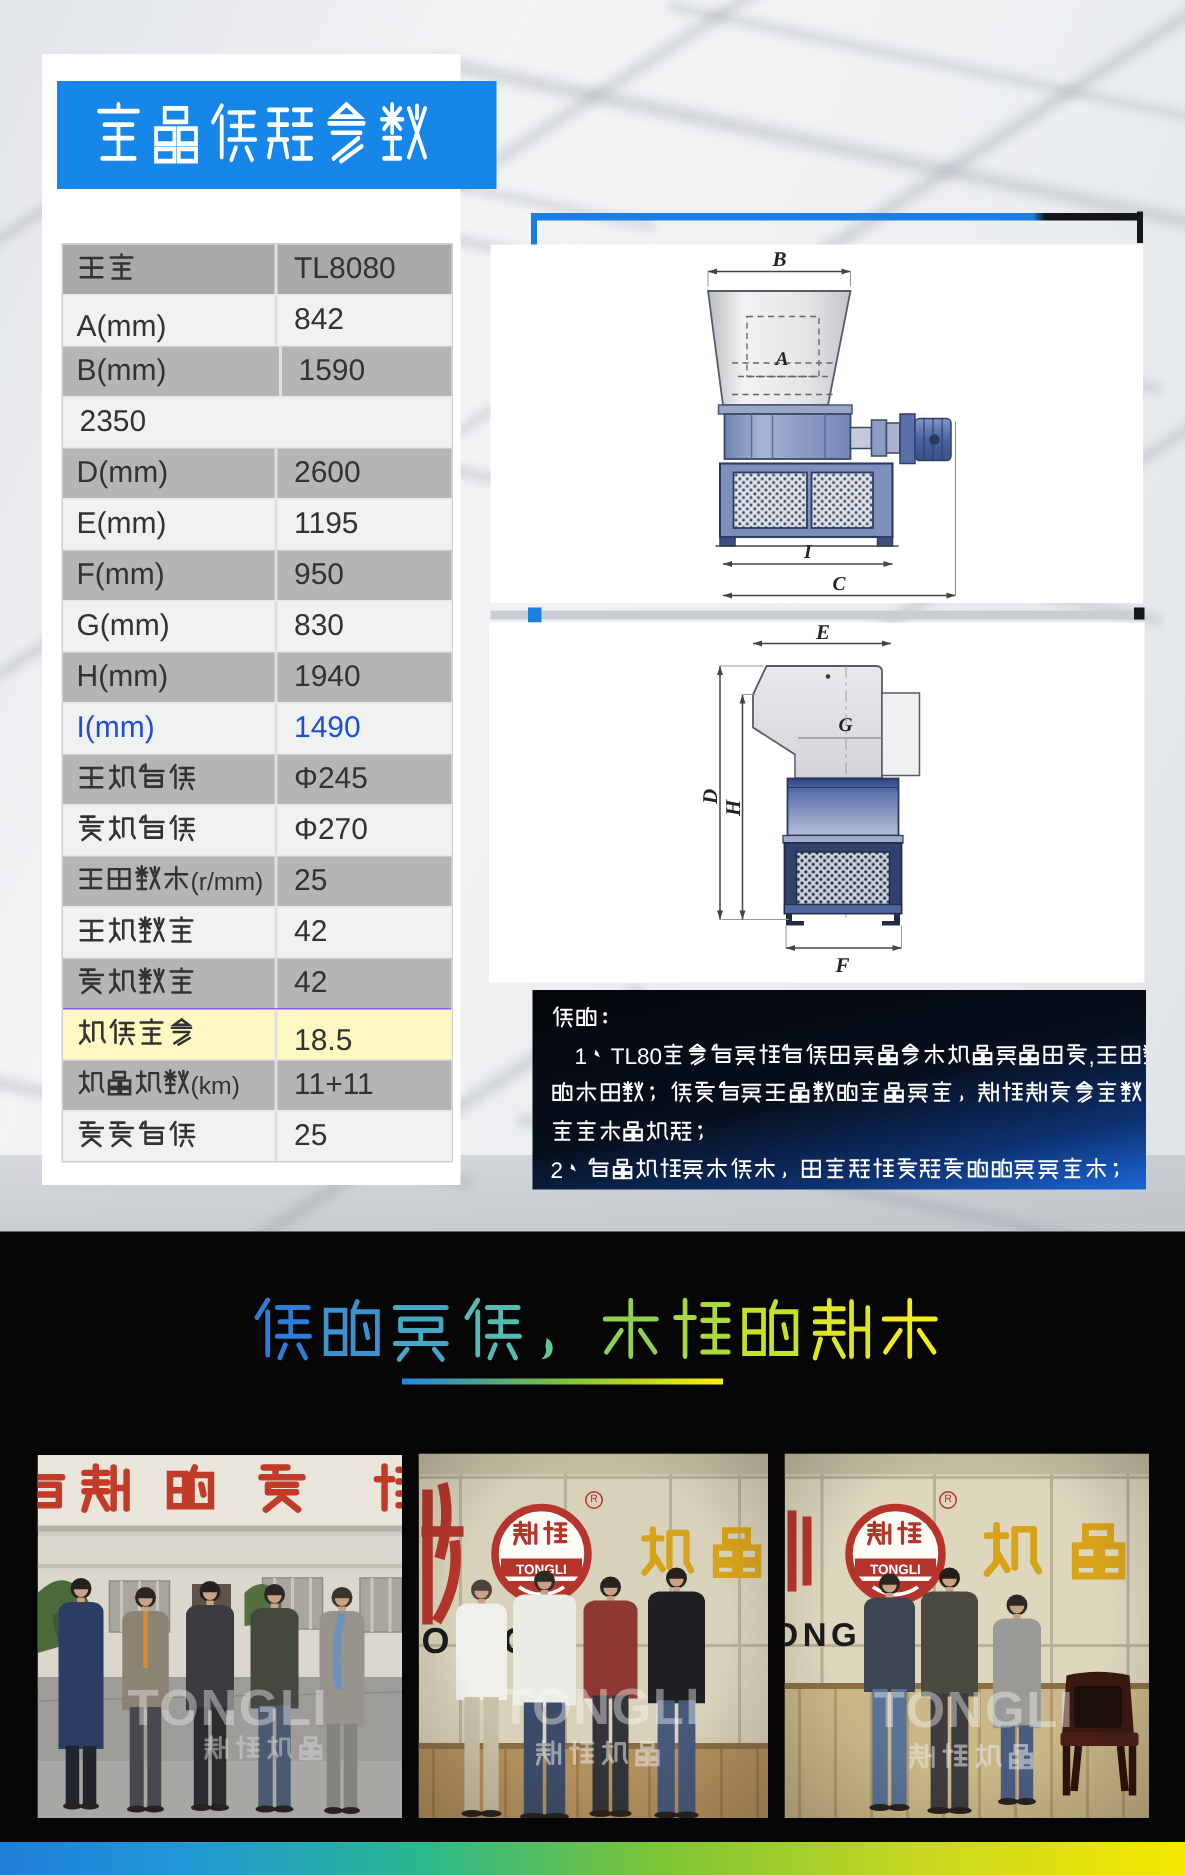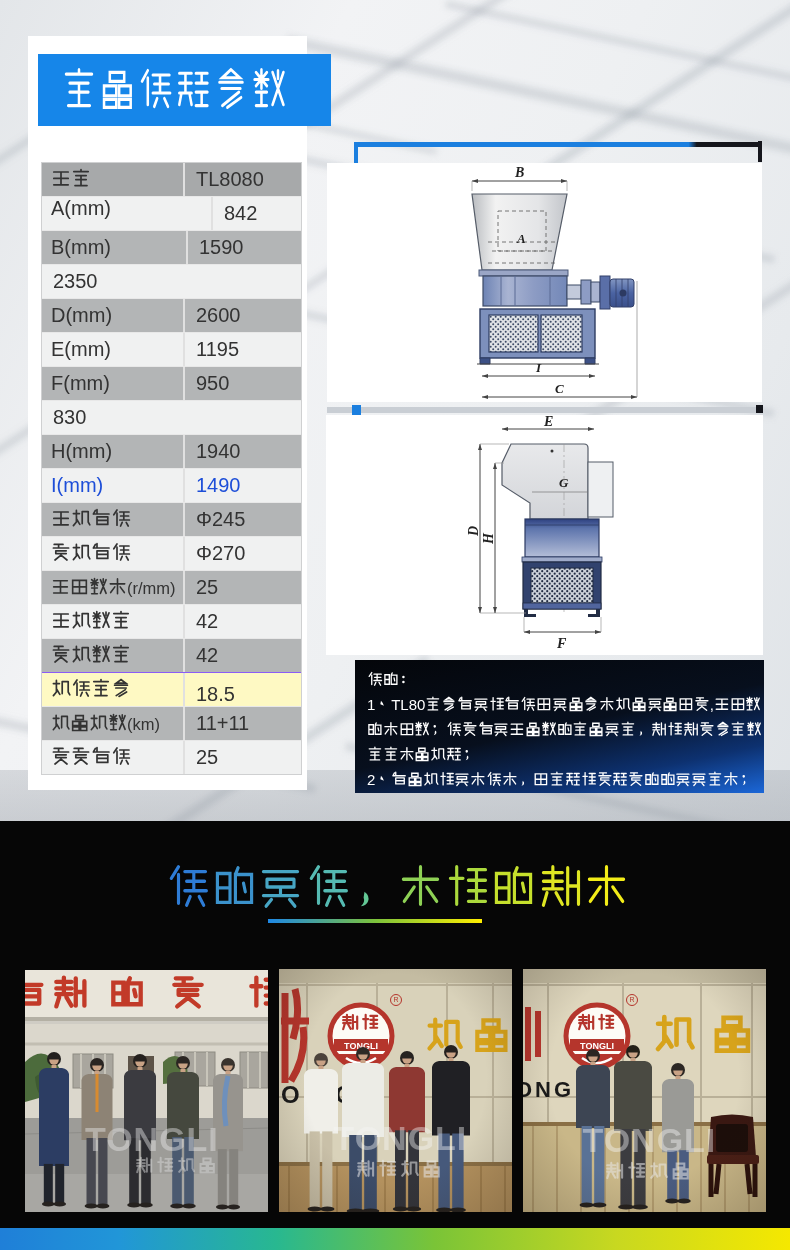--- a/index.html
+++ b/index.html
@@ -109,21 +109,21 @@
         <span style="white-space:nowrap;letter-spacing:0;"><svg width="20" height="20" viewBox="0 0 100 100" style="display:inline-block;vertical-align:-0.11em">
             <use href="#t1" style="color:#333333;stroke-width:8.5"></use>
           </svg><svg width="20" height="20" viewBox="0 0 100 100" style="display:inline-block;vertical-align:-0.11em">
             <use href="#t6" style="color:#333333;stroke-width:8.5"></use>
           </svg></span>
       </div>
 <div style="padding-left:11px;font-size:20px">TL8080</div>
 </div>
 
 <div style="height:33px;background:#f0f1f1;border-top:1px solid #e8e8e8;display:flex;align-items:center;color:#333">
-<div style="width:171px;padding-left:9px;border-right:2px solid #e0e0e0;height:100%;display:flex;align-items:flex-start;font-size:20px;box-sizing:border-box">
+<div style="width:143px;padding-left:9px;border-right:2px solid #e0e0e0;height:100%;display:flex;align-items:flex-end;font-size:20px;box-sizing:border-box">
         <span style="white-space:nowrap;letter-spacing:0;"><span style="font-family:'Liberation Sans',sans-serif;font-size:20px;font-weight:normal;">A(mm)</span></span>
       </div>
 <div style="padding-left:11px;font-size:20px">842</div>
 </div>
 
 <div style="height:33px;background:#b3b5b6;border-top:1px solid #e8e8e8;display:flex;align-items:center;color:#333">
 <div style="width:146px;padding-left:9px;border-right:2px solid #e0e0e0;height:100%;display:flex;align-items:center;font-size:20px;box-sizing:border-box">
         <span style="white-space:nowrap;letter-spacing:0;"><span style="font-family:'Liberation Sans',sans-serif;font-size:20px;font-weight:normal;">B(mm)</span></span>
       </div>
 <div style="padding-left:11px;font-size:20px">1590</div>
@@ -148,20 +148,23 @@
 </div>
 
 <div style="height:33px;background:#b3b5b6;border-top:1px solid #e8e8e8;display:flex;align-items:center;color:#333">
 <div style="width:143px;padding-left:9px;border-right:2px solid #e0e0e0;height:100%;display:flex;align-items:center;font-size:20px;box-sizing:border-box">
         <span style="white-space:nowrap;letter-spacing:0;"><span style="font-family:'Liberation Sans',sans-serif;font-size:20px;font-weight:normal;">F(mm)</span></span>
       </div>
 <div style="padding-left:11px;font-size:20px">950</div>
 </div>
 
 <div style="height:33px;background:#f0f1f1;border-top:1px solid #e8e8e8;display:flex;align-items:center;color:#333">
+<div style="width:143px;padding-left:9px;border-right:2px solid #e0e0e0;height:100%;display:flex;align-items:center;font-size:20px;box-sizing:border-box">
+        <span style="white-space:nowrap;letter-spacing:0;"><span style="font-family:'Liberation Sans',sans-serif;font-size:20px;font-weight:normal;">G(mm)</span></span>
+      </div>
 <div style="padding-left:11px;font-size:20px">830</div>
 </div>
 
 <div style="height:33px;background:#b3b5b6;border-top:1px solid #e8e8e8;display:flex;align-items:center;color:#333">
 <div style="width:143px;padding-left:9px;border-right:2px solid #e0e0e0;height:100%;display:flex;align-items:center;font-size:20px;box-sizing:border-box">
         <span style="white-space:nowrap;letter-spacing:0;"><span style="font-family:'Liberation Sans',sans-serif;font-size:20px;font-weight:normal;">H(mm)</span></span>
       </div>
 <div style="padding-left:11px;font-size:20px">1940</div>
 </div>
 
@@ -420,21 +423,21 @@
 <div style="height:25.2px;display:flex;align-items:center">
       <span style="white-space:nowrap;letter-spacing:0;"><svg width="15.8" height="15.8" viewBox="0 0 100 100" style="display:inline-block;vertical-align:-0.11em">
           <use href="#te" style="color:#ffffff;stroke-width:8.5"></use>
         </svg><svg width="15.8" height="15.8" viewBox="0 0 100 100" style="display:inline-block;vertical-align:-0.11em">
           <use href="#t3" style="color:#ffffff;stroke-width:8.5"></use>
         </svg><svg width="15.8" height="15.8" viewBox="0 0 100 100" style="display:inline-block;vertical-align:-0.11em">
           <path d="M28 30 Q36 30 36 38 Q36 46 28 46 Q20 46 20 38 Q20 30 28 30 Z M28 62 Q36 62 36 70 Q36 78 28 78 Q20 78 20 70 Q20 62 28 62 Z" fill="#ffffff"></path>
         </svg></span>
     </div>
 <div style="height:25.2px;display:flex;align-items:center">
-      <span style="white-space:nowrap;letter-spacing:0;"><span style="font-family:'Liberation Sans',sans-serif;font-size:15px;font-weight:normal;">1</span><svg width="15.8" height="15.8" viewBox="0 0 100 100" style="display:inline-block;vertical-align:-0.11em">
+      <span style="white-space:nowrap;letter-spacing:0;margin-left:16px;"><span style="font-family:'Liberation Sans',sans-serif;font-size:15px;font-weight:normal;">1</span><svg width="15.8" height="15.8" viewBox="0 0 100 100" style="display:inline-block;vertical-align:-0.11em">
           <path d="M38 30 Q52 44 56 62 Q46 58 34 52 Z" fill="#ffffff"></path>
         </svg><span style="font-family:'Liberation Sans',sans-serif;font-size:15px;font-weight:normal;">TL80</span><svg width="15.8" height="15.8" viewBox="0 0 100 100" style="display:inline-block;vertical-align:-0.11em">
           <use href="#t6" style="color:#ffffff;stroke-width:8.5"></use>
         </svg><svg width="15.8" height="15.8" viewBox="0 0 100 100" style="display:inline-block;vertical-align:-0.11em">
           <use href="#t8" style="color:#ffffff;stroke-width:8.5"></use>
         </svg><svg width="15.8" height="15.8" viewBox="0 0 100 100" style="display:inline-block;vertical-align:-0.11em">
           <use href="#tc" style="color:#ffffff;stroke-width:8.5"></use>
         </svg><svg width="15.8" height="15.8" viewBox="0 0 100 100" style="display:inline-block;vertical-align:-0.11em">
           <use href="#tb" style="color:#ffffff;stroke-width:8.5"></use>
         </svg><svg width="15.8" height="15.8" viewBox="0 0 100 100" style="display:inline-block;vertical-align:-0.11em">

